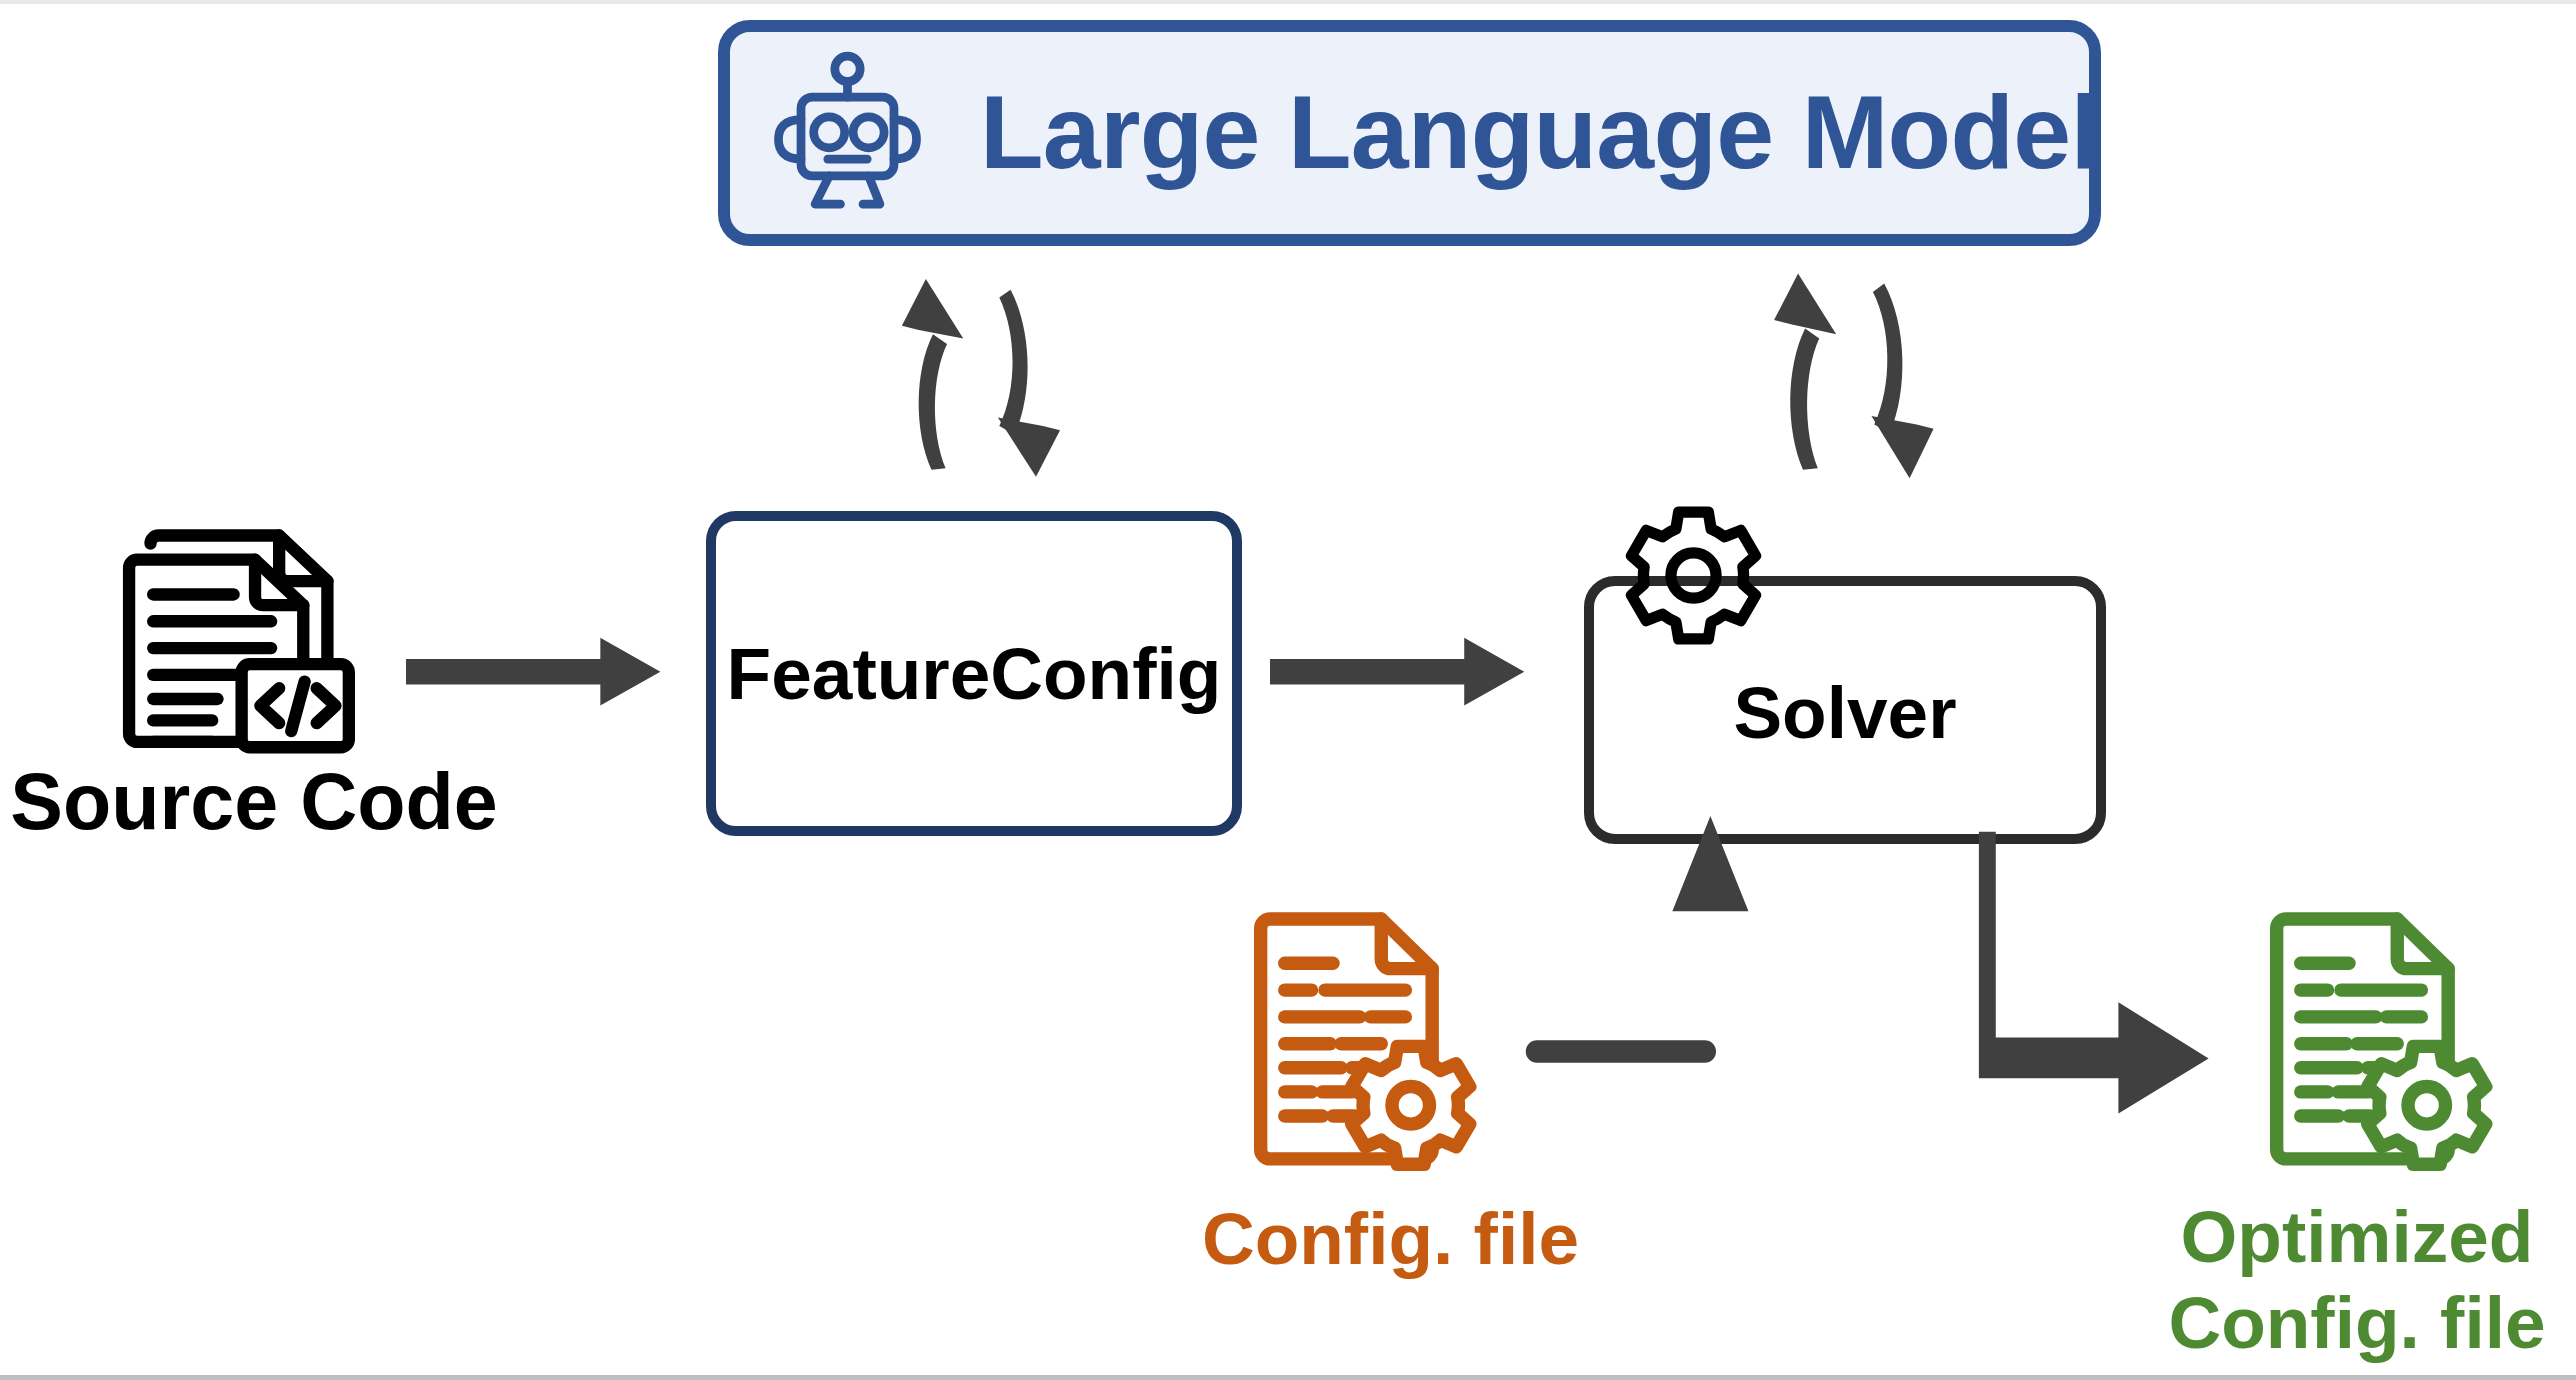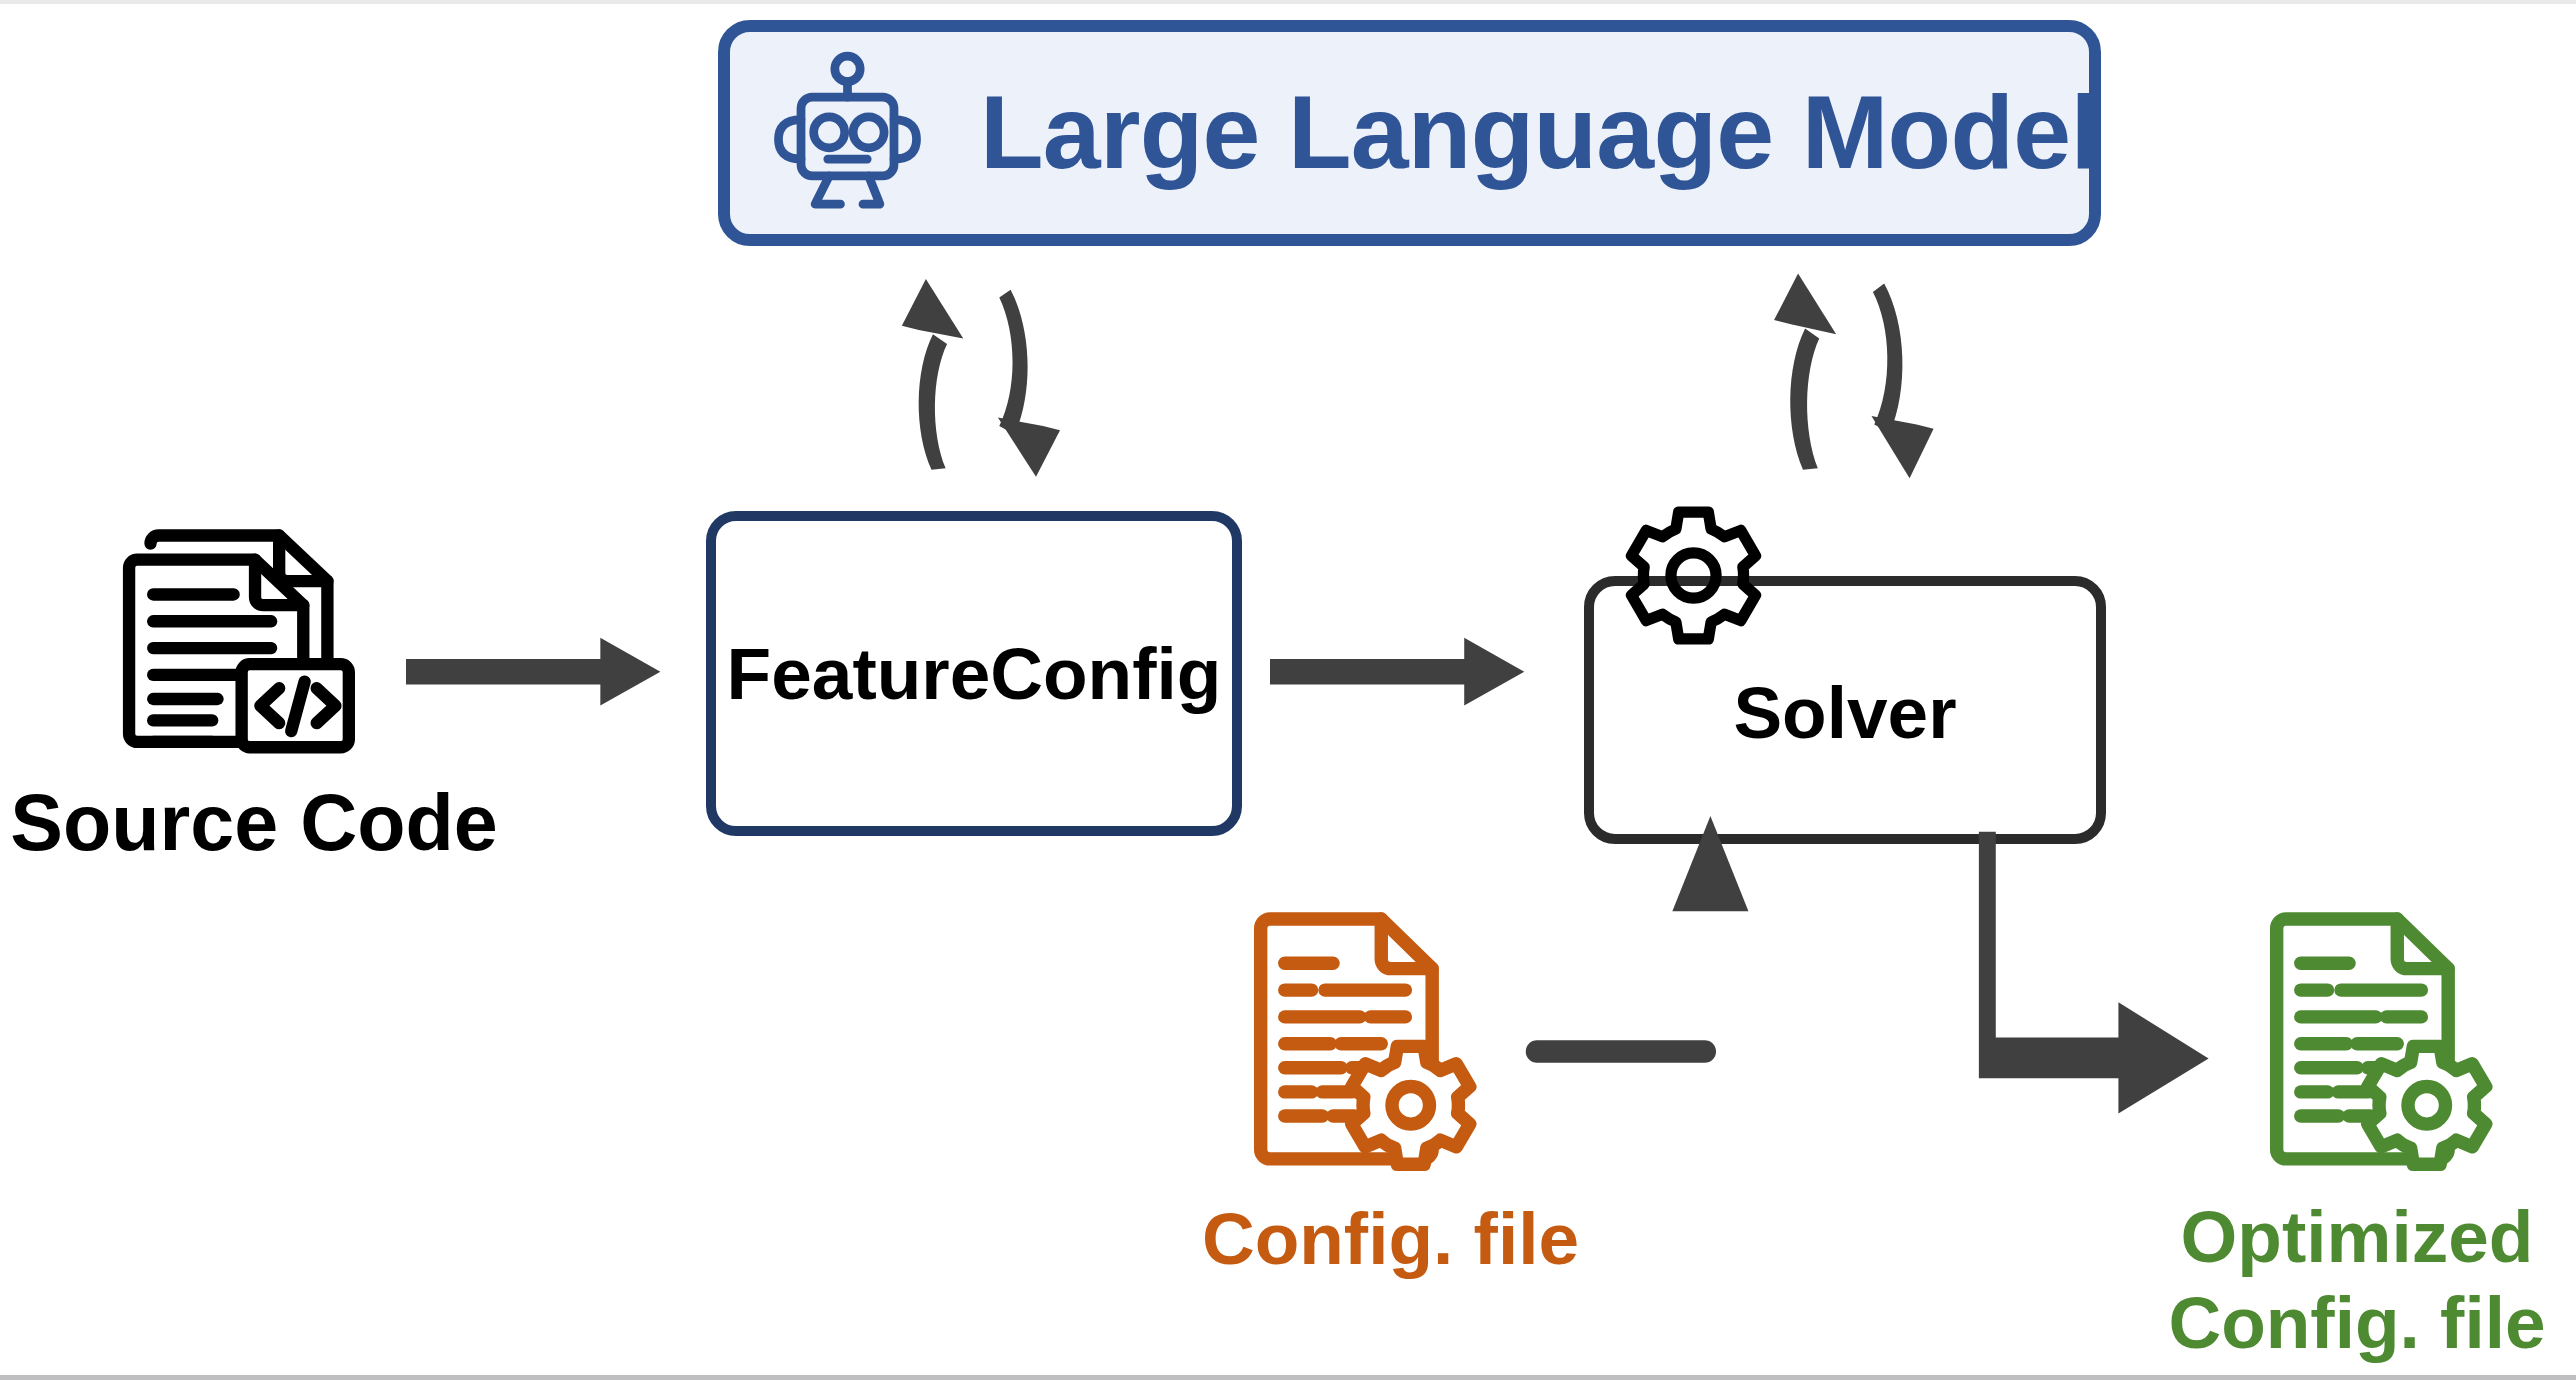--- a/index.html
+++ b/index.html
@@ -101,21 +101,21 @@
   #solver-gear {
     left: 1615px;
     top: 501px;
     width: 157px;
     height: 141px;
   }
 
   
   #source-code-icon { left: 113px; top: 494px; width: 268px; height: 268px; }
   #source-code-label {
-    left: 0px; top: 773px; width: 508px;
+    left: 0px; top: 752px; width: 508px;
     font-size: 79px; font-weight: bold; color: #000000; text-align: center;
     font-family: "Liberation Sans", sans-serif;
   }
 
   
   #config-file-icon { left: 1239px; top: 903px; width: 247px; height: 268px; }
   #config-file-label {
     left: 1108px; top: 1193px; width: 565px;
     font-size: 73px; font-weight: bold; color: #c55a11; text-align: center;
     font-family: "Liberation Sans", sans-serif;

